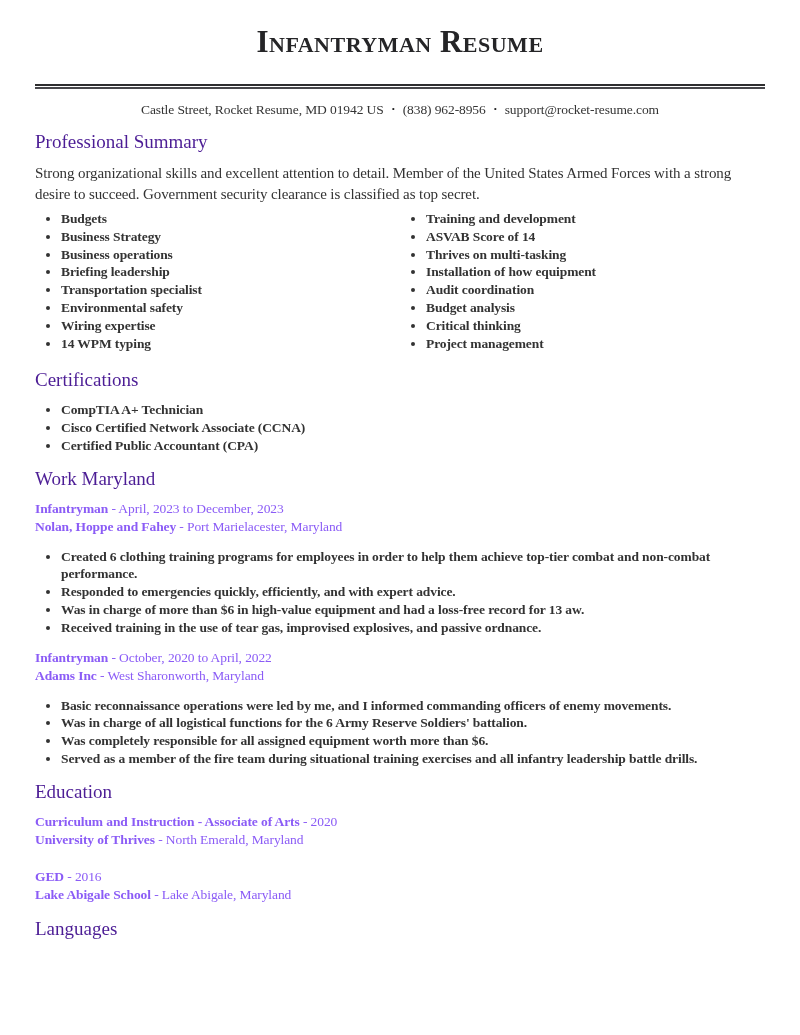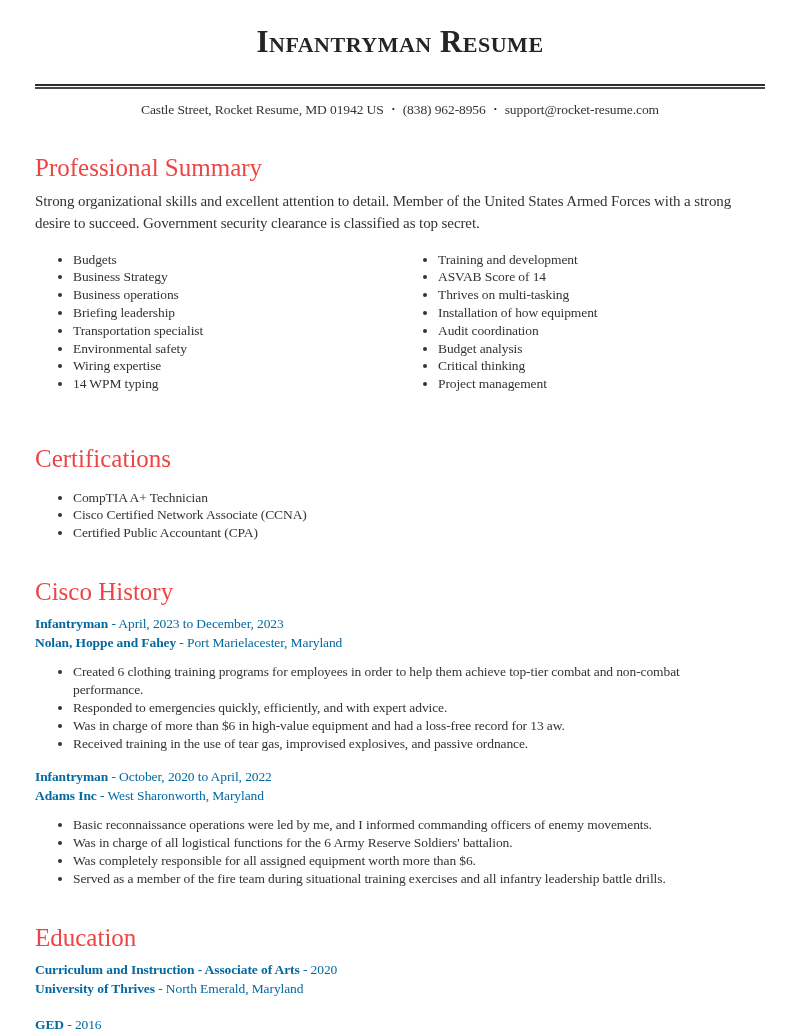--- a/index.html
+++ b/index.html
@@ -44,57 +44,58 @@
   }
   .contact-sep {
     display: inline-block;
     padding: 0 8px;
     font-size: 9px;
     vertical-align: 2px;
     color: #222;
   }
   
   h2.section-heading {
-    margin: 36px 0 10px 0;
-    font-size: 25px;
+    margin: 14px 0 10px 0;
+    font-size: 19px;
     line-height: 1.1;
     font-weight: 400;
-    color: #ef4444;
+    color: #4c1d95;
   }
   .summary-text {
     margin: 0;
     font-size: 15px;
     line-height: 1.45;
     letter-spacing: -0.1px;
     color: #333;
   }
   ul.bullet-list {
-    margin: 16px;
+    margin: 4px;
     padding-left: 22px;
     list-style: disc;
+    font-weight: bold;
   }
   ul.bullet-list li {
     font-size: 13.5px;
     line-height: 17.8px;
     letter-spacing: -0.1px;
     color: #333;
   }
   .two-columns {
     display: flex;
   }
   .two-columns ul.bullet-list {
     flex: 1 1 50%;
   }
   
   .job + .job { margin-top: 12px; }
   .job-line, .edu-line {
     font-size: 13.5px;
     line-height: 18.5px;
     letter-spacing: -0.1px;
-    color: #0369a1;
+    color: #8b5cf6;
   }
   .job-title, .edu-degree { font-weight: 700; }
   .job-company-line, .edu-school-line { }
   .job-company, .edu-school { font-weight: 700; }
   .job ul.bullet-list { margin-top: 11px; }
   .edu-entry + .edu-entry { margin-top: 18px; }
 </style>
 </head>
 <body>
 
@@ -139,21 +140,21 @@
   <section>
     <h2 class="section-heading">Certifications</h2>
     <ul class="bullet-list">
         <li>CompTIA A+ Technician</li>
         <li>Cisco Certified Network Associate (CCNA)</li>
         <li>Certified Public Accountant (CPA)</li>
       </ul>
   </section>
 
   <section>
-    <h2 class="section-heading">Cisco History</h2>
+    <h2 class="section-heading">Work Maryland</h2>
     <div>
   <div class="job">
     <div class="job-line"><span class="job-title">Infantryman</span><span> - April, 2023 to December, 2023</span></div>
     <div class="job-line job-company-line"><span class="job-company">Nolan, Hoppe and Fahey</span><span> - Port Marielacester, Maryland</span></div>
     <ul class="bullet-list">
             <li>Created 6 clothing training programs for employees in order to help them achieve top-tier combat and non-combat performance.</li>
             <li>Responded to emergencies quickly, efficiently, and with expert advice.</li>
             <li>Was in charge of more than $6 in high-value equipment and had a loss-free record for 13 aw.</li>
             <li>Received training in the use of tear gas, improvised explosives, and passive ordnance.</li>
           </ul>

